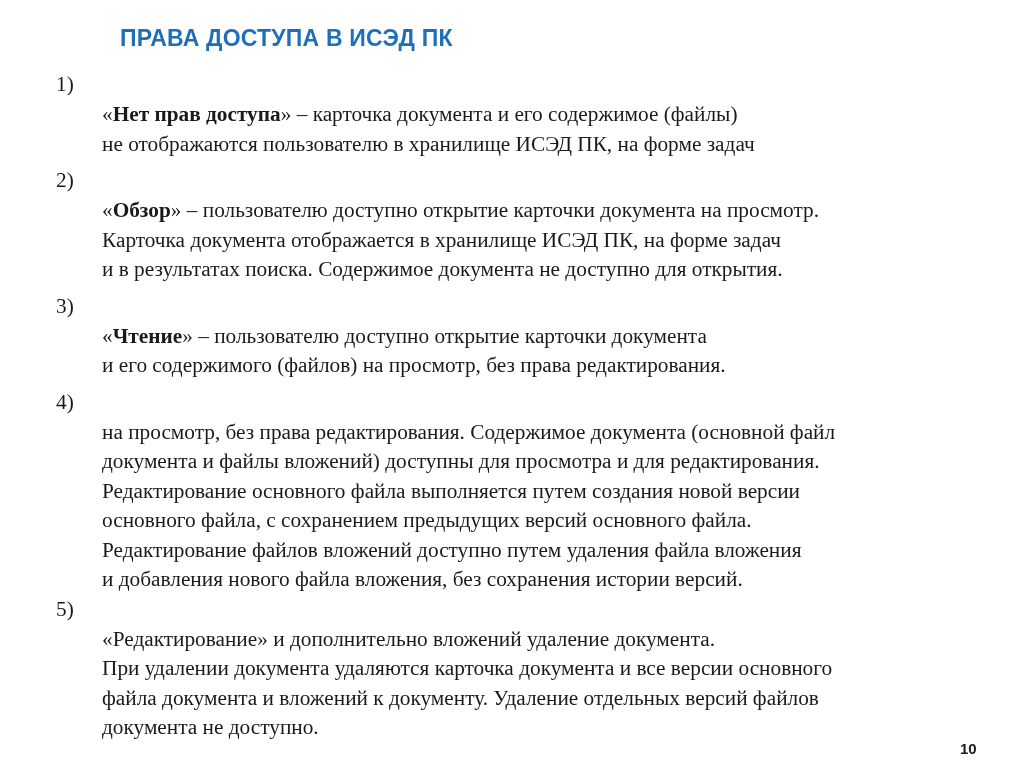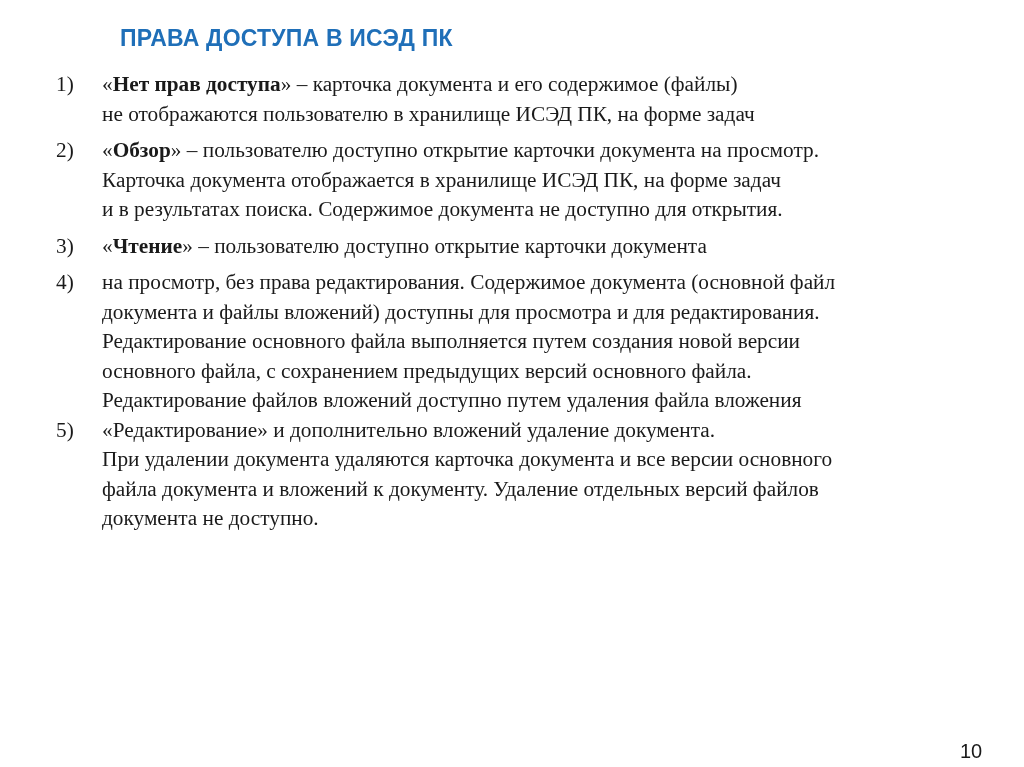--- a/index.html
+++ b/index.html
@@ -37,35 +37,36 @@
       display: flex;
       margin-bottom: 7px;
     }
     .item.tight { margin-bottom: 0; }
     .num {
       width: 46px;
       flex: 0 0 46px;
     }
     .body-lines {
       flex: 1;
+      margin-top: 30px;
     }
     .line {
       display: block;
       white-space: nowrap;
     }
     .bold {
       font-weight: bold;
     }
     .page-number {
       position: absolute;
       left: 960px;
       top: 740px;
       font-family: "Liberation Sans", sans-serif;
-      font-weight: normal;
-      font-size: 20px;
+      font-weight: bold;
+      font-size: 15px;
       color: #1a1a1a;
     }
   </style>
 </head>
 <body>
 
 <div class="slide-title">ПРАВА ДОСТУПА В ИСЭД ПК</div>
 
 <div class="content">
 
@@ -83,31 +84,33 @@
       <span class="line"><span>«</span><span class="bold">Обзор</span><span>»</span><span> – пользователю доступно открытие карточки документа на просмотр.</span></span>
       <span class="line">Карточка документа отображается в хранилище ИСЭД ПК, на форме задач</span>
       <span class="line">и в результатах поиска. Содержимое документа не доступно для открытия.</span>
     </div>
   </div>
 
   <div class="item">
     <span class="num">3)</span>
     <div class="body-lines">
       <span class="line"><span>«</span><span class="bold">Чтение</span><span>»</span><span> – пользователю доступно открытие карточки документа</span></span>
+      <span class="line">и его содержимого (файлов) на просмотр, без права редактирования.</span>
     </div>
   </div>
 
   <div class="item tight">
     <span class="num">4)</span>
     <div class="body-lines">
       <span class="line">на просмотр, без права редактирования. Содержимое документа (основной файл</span>
       <span class="line">документа и файлы вложений) доступны для просмотра и для редактирования.</span>
       <span class="line">Редактирование основного файла выполняется путем создания новой версии</span>
       <span class="line">основного файла, с сохранением предыдущих версий основного файла.</span>
       <span class="line">Редактирование файлов вложений доступно путем удаления файла вложения</span>
+      <span class="line">и добавления нового файла вложения, без сохранения истории версий.</span>
     </div>
   </div>
 
   <div class="item">
     <span class="num">5)</span>
     <div class="body-lines">
       <span class="line">«Редактирование» и дополнительно вложений удаление документа.</span>
       <span class="line">При удалении документа удаляются карточка документа и все версии основного</span>
       <span class="line">файла документа и вложений к документу. Удаление отдельных версий файлов</span>
       <span class="line">документа не доступно.</span>

